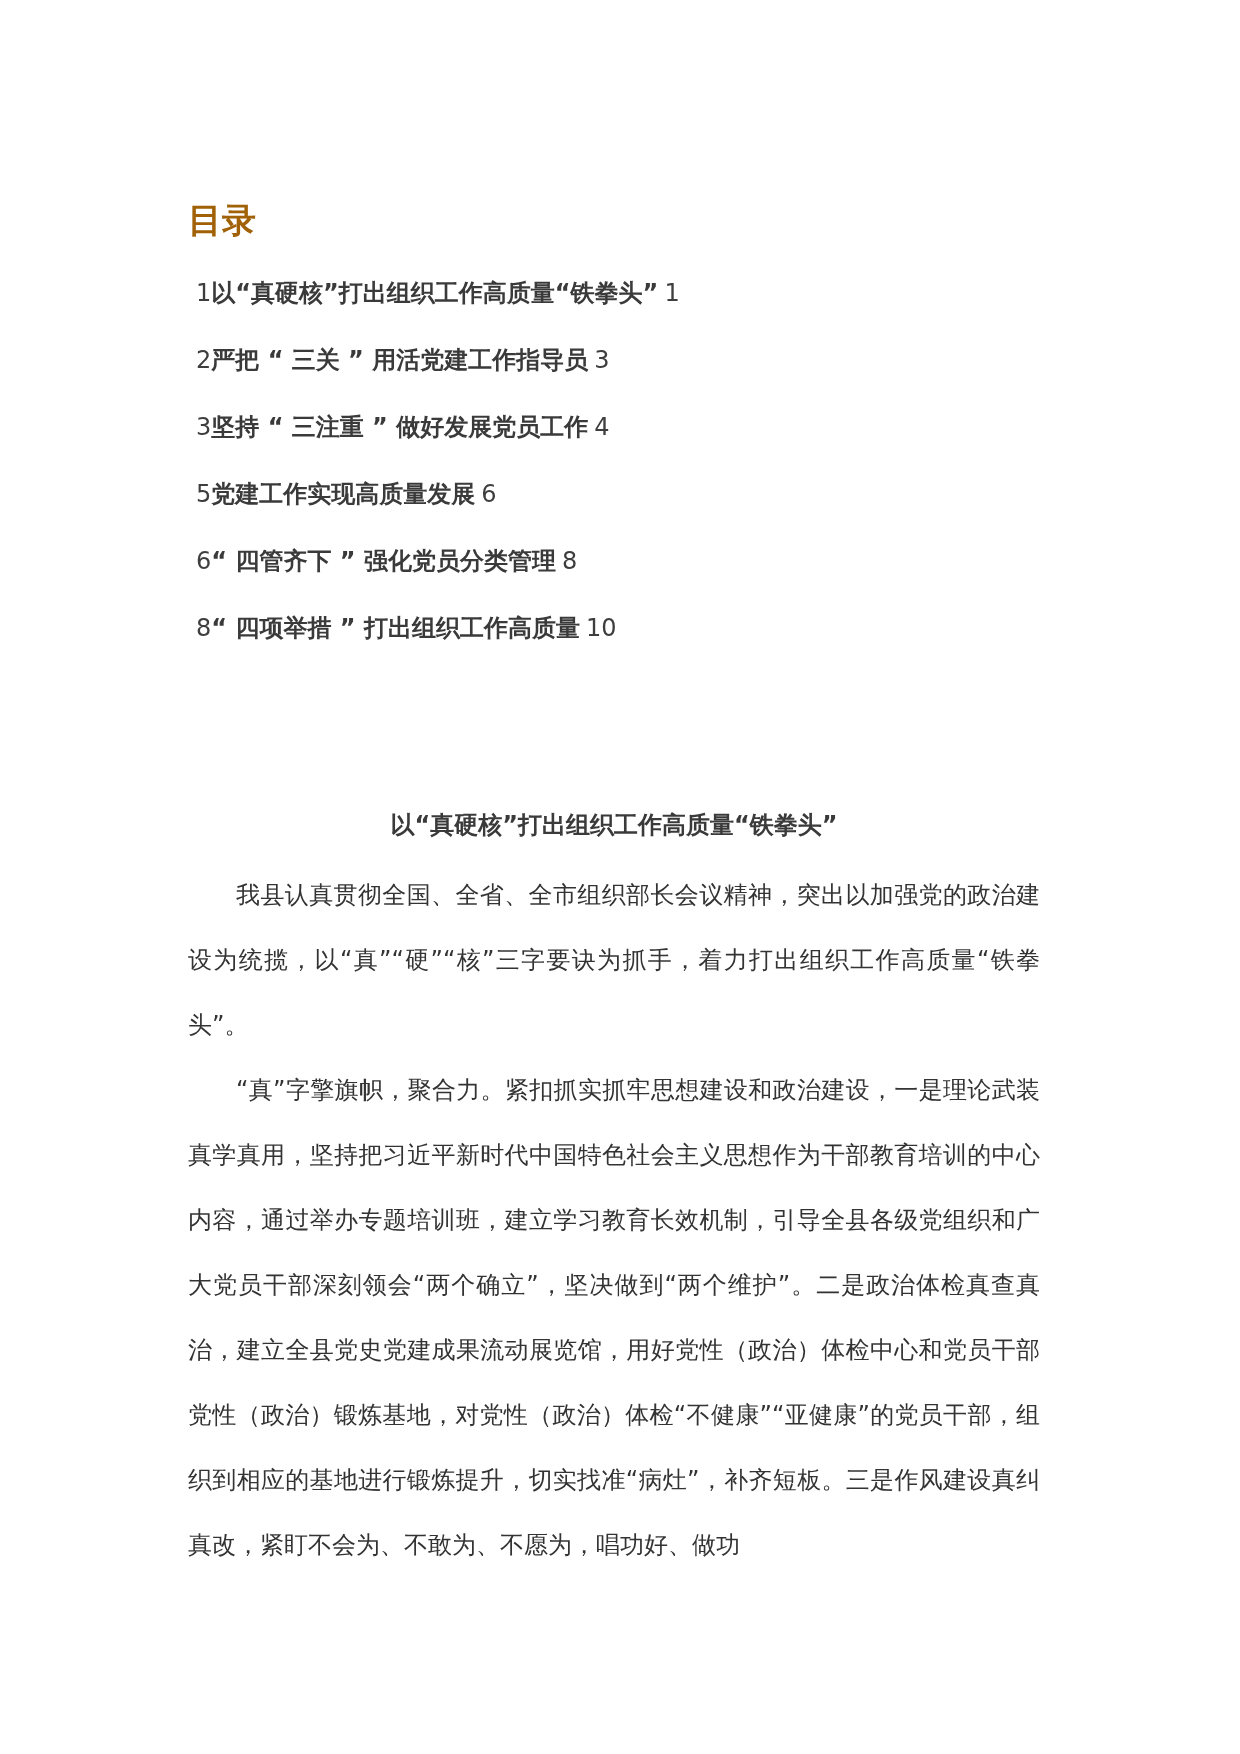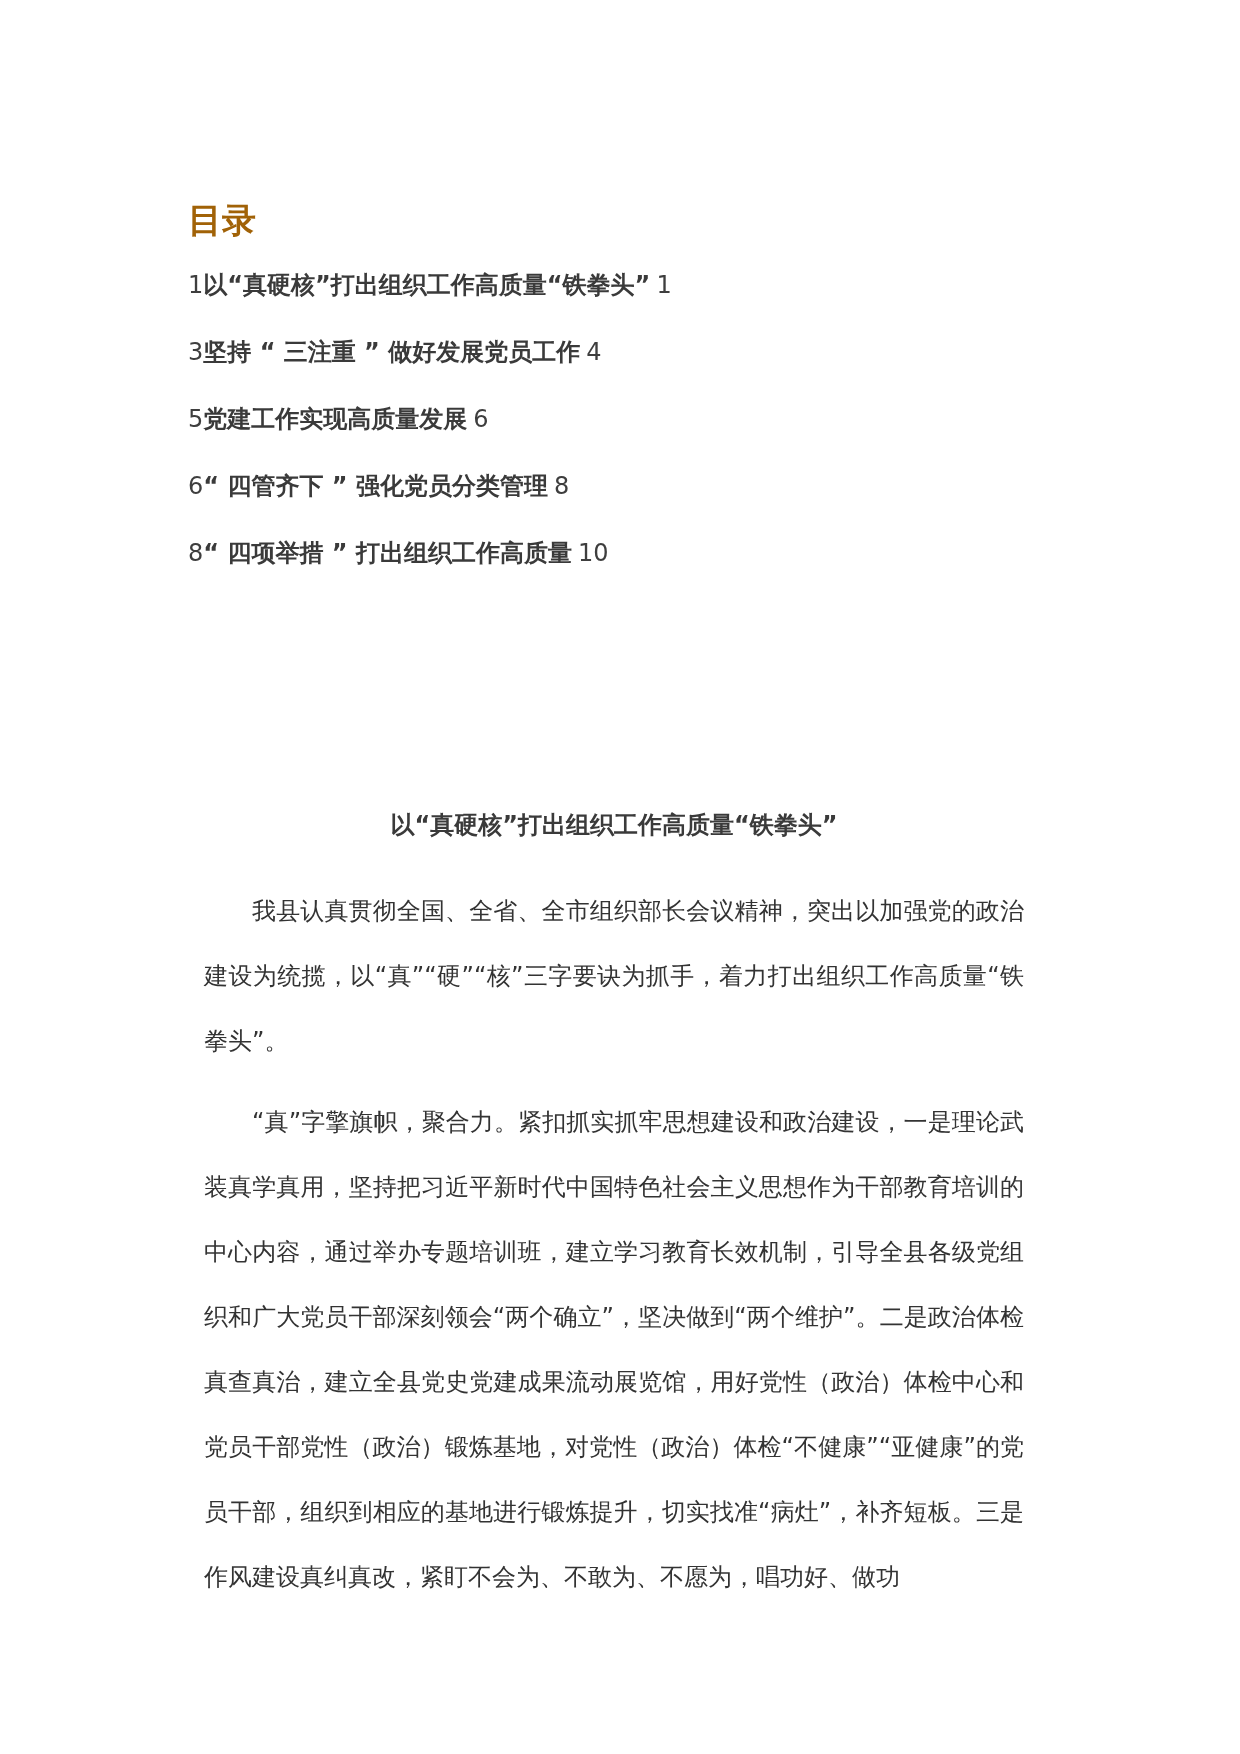--- a/index.html
+++ b/index.html
@@ -29,21 +29,21 @@
       line-height: 44px;
       font-weight: bold;
       color: #a16207;
       margin: 0;
     }
     .toc-list {
       position: absolute;
       left: 0;
       top: 268px;
       width: 852px;
-      margin: 0;
+      margin: 8px;
       padding: 0;
       list-style: none;
     }
     .toc-item {
       height: 67px;
       line-height: 34px;
       font-size: 24px;
       white-space: nowrap;
       color: #3e3e3e;
     }
@@ -70,38 +70,41 @@
       color: #3a3a3a;
       margin: 0;
     }
     .article-body {
       position: absolute;
       left: 0;
       top: 863px;
       width: 852px;
     }
     .para {
-      margin: 16px;
+      margin: 0;
       font-size: 24px;
       line-height: 65px;
       text-indent: 2em;
       text-align: justify;
       color: #333333;
     }
   </style>
 </head>
 <body>
 
 <div class="page">
 
   <h1 class="toc-title">目录</h1>
 
   <ul class="toc-list">
     <li class="toc-item">
       <span class="toc-num">1</span><span class="toc-text">以“真硬核”打出组织工作高质量“铁拳头”</span><span class="toc-page">1</span>
+    </li>
+    <li class="toc-item">
+      <span class="toc-num">2</span><span class="toc-text">严把 “ 三关 ” 用活党建工作指导员</span><span class="toc-page">3</span>
     </li>
     <li class="toc-item">
       <span class="toc-num">3</span><span class="toc-text">坚持 “ 三注重 ” 做好发展党员工作</span><span class="toc-page">4</span>
     </li>
     <li class="toc-item">
       <span class="toc-num">5</span><span class="toc-text">党建工作实现高质量发展</span><span class="toc-page">6</span>
     </li>
     <li class="toc-item">
       <span class="toc-num">6</span><span class="toc-text">“ 四管齐下 ” 强化党员分类管理</span><span class="toc-page">8</span>
     </li>

